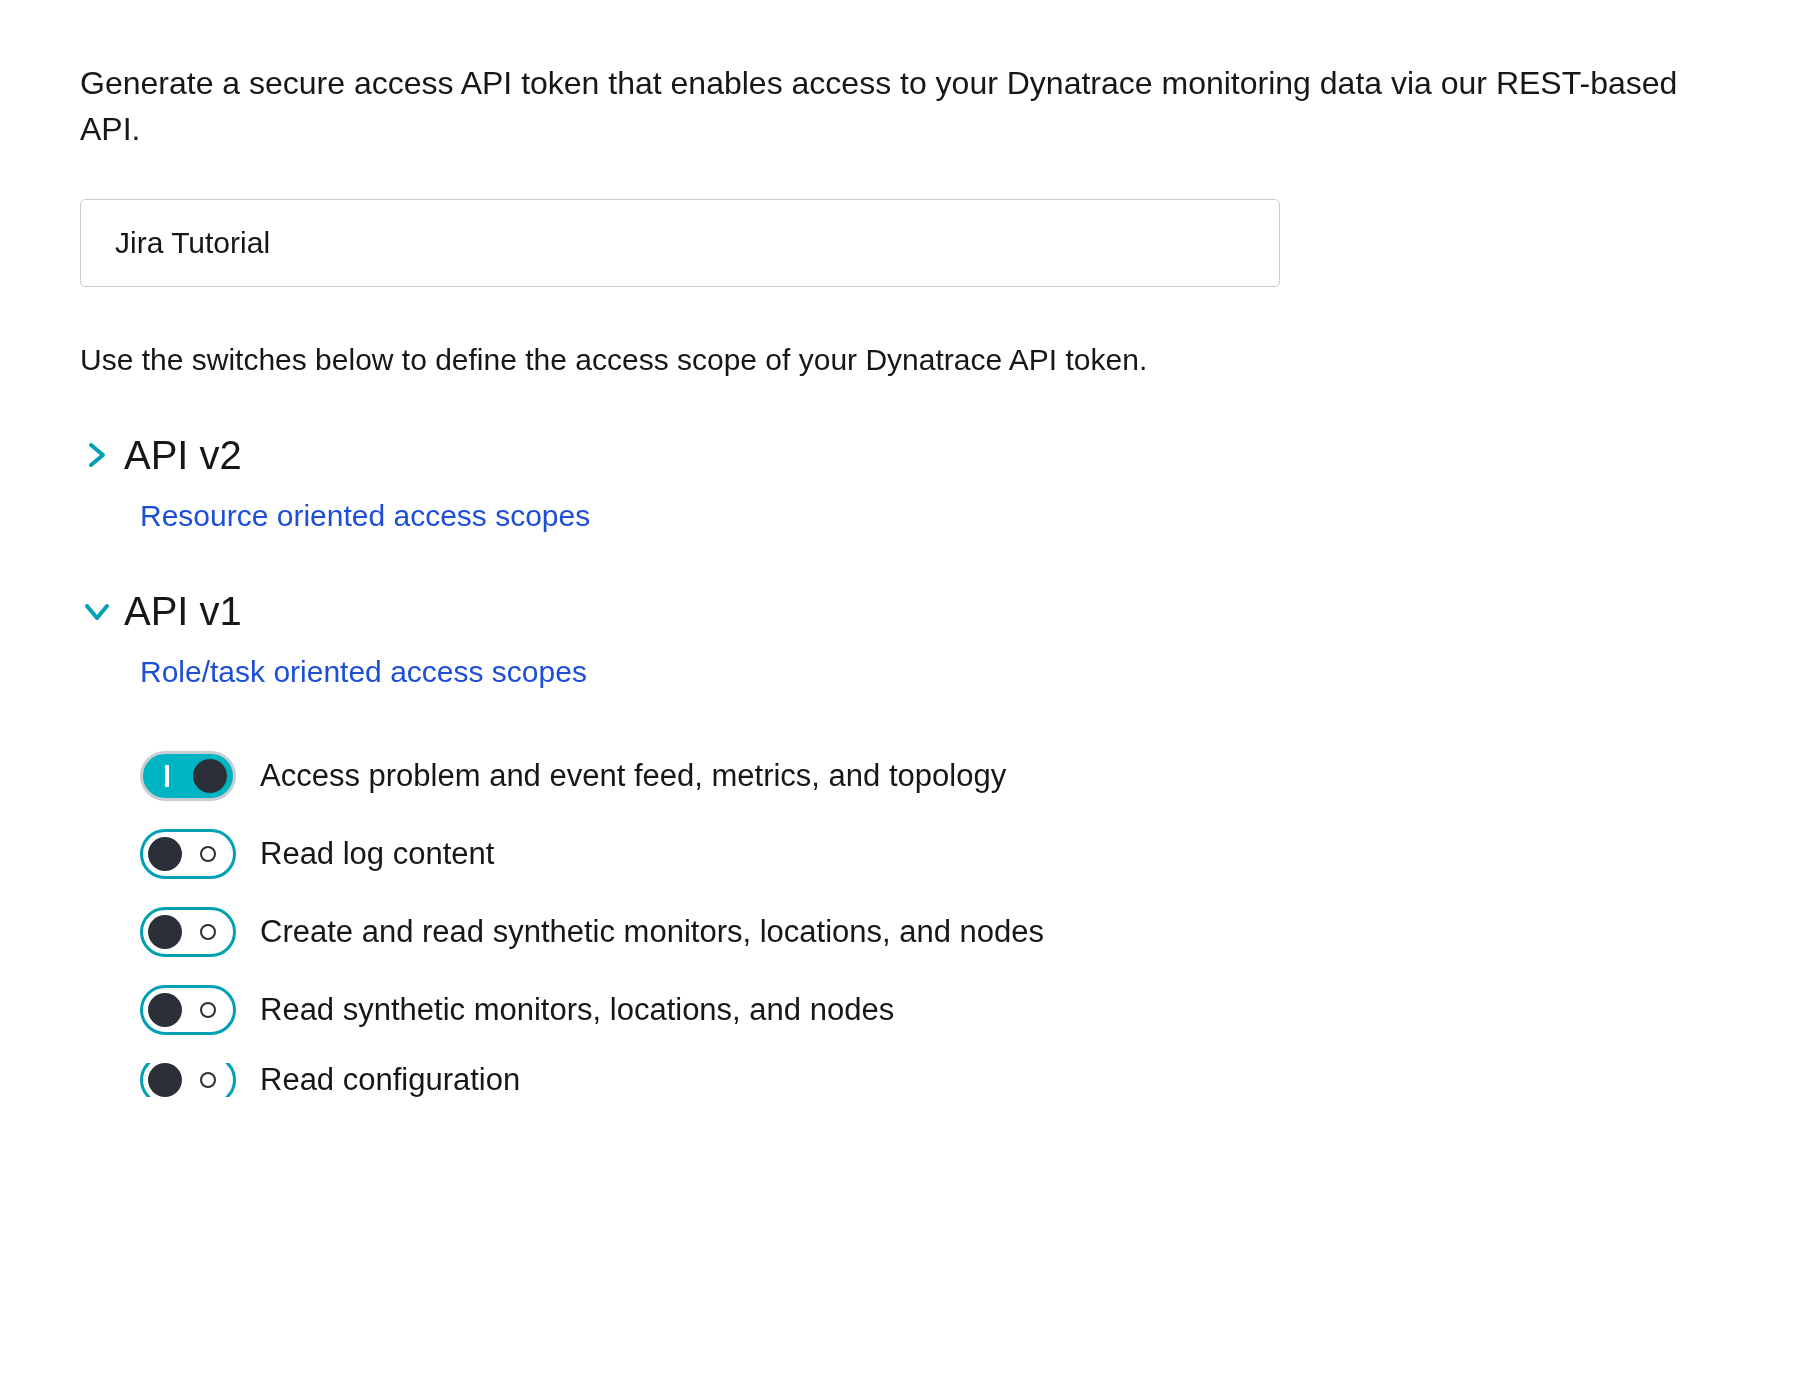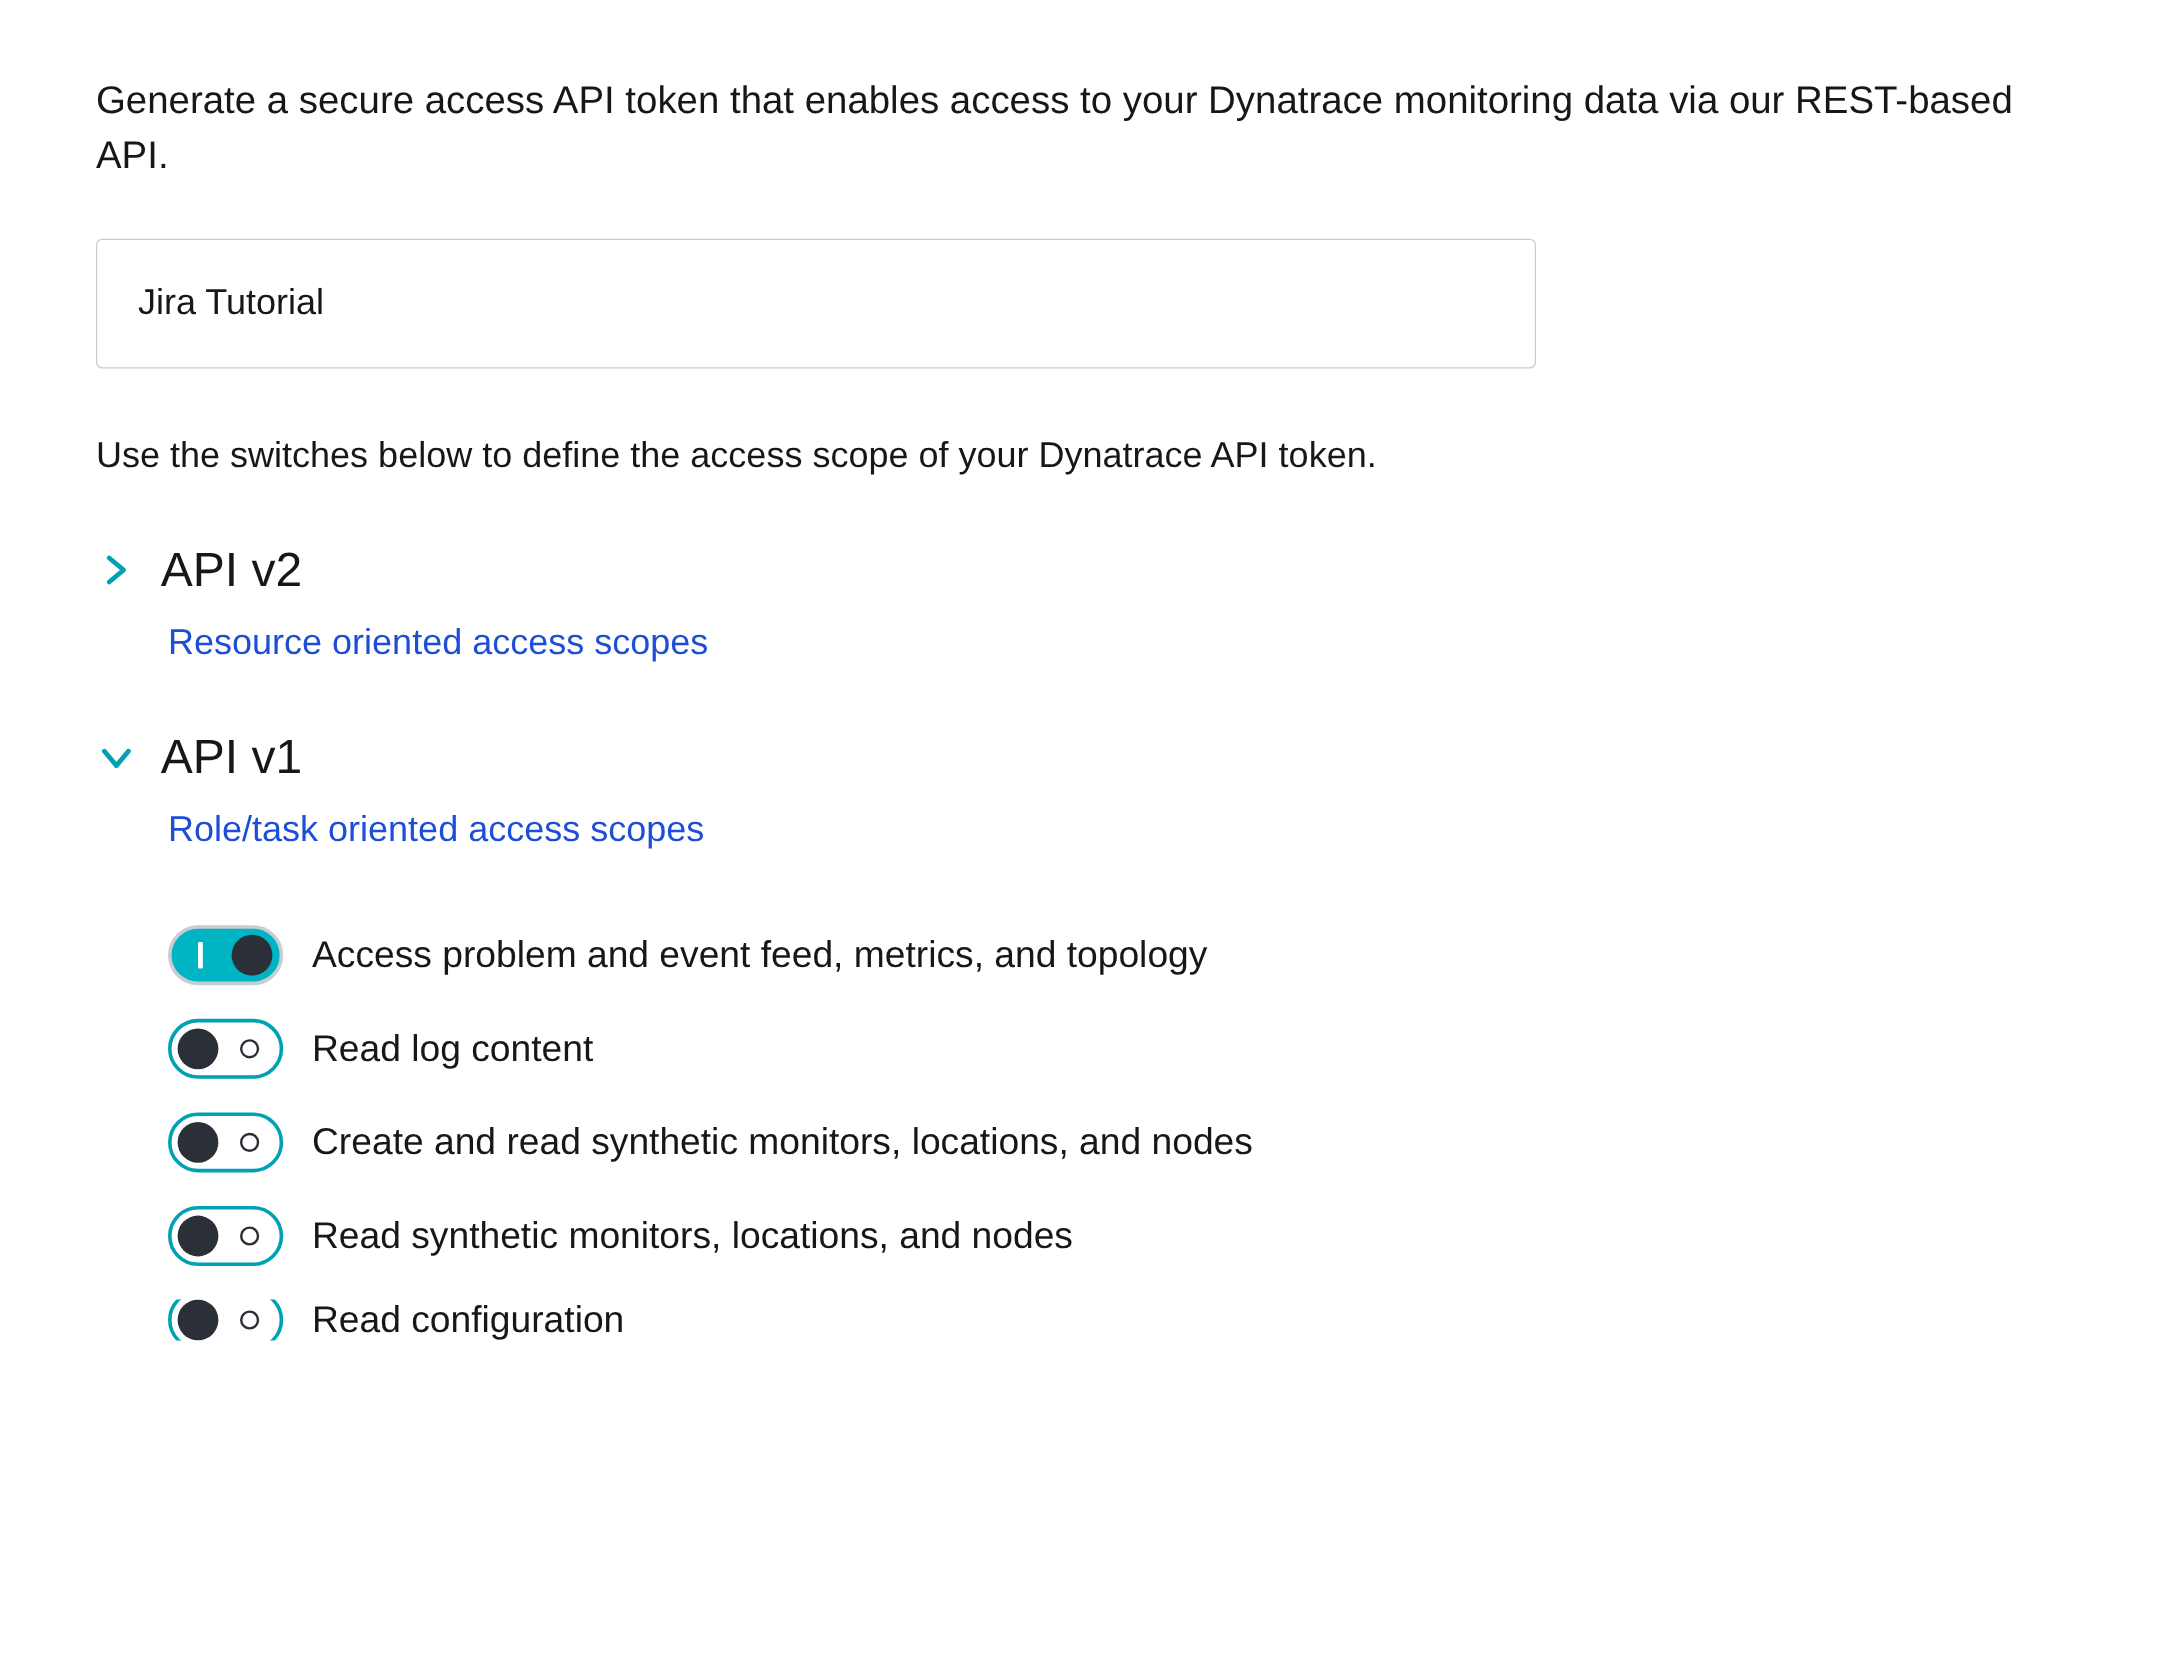--- a/index.html
+++ b/index.html
@@ -32,21 +32,21 @@
   .intro {
     font-size: 32px;
     line-height: 1.45;
     color: #16171a;
     max-width: 1640px;
     margin: 0 0 46px 0;
     font-weight: 400;
   }
   .token-name-field {
     width: 1200px;
-    height: 108px;
+    height: 88px;
     box-sizing: border-box;
     border: 1.5px solid #c8cdd4;
     border-radius: 5px;
     background: #ffffff;
     font-family: "Liberation Sans", sans-serif;
     font-size: 30px;
     color: #16171a;
     padding: 0 34px;
     outline: none;
     display: block;
@@ -56,21 +56,21 @@
     font-size: 30px;
     color: #16171a;
     margin: 56px 0 0 0;
   }
   .group {
     margin-top: 58px;
   }
   .group-header {
     display: flex;
     align-items: center;
-    gap: 20px;
+    gap: 10px;
     cursor: pointer;
     user-select: none;
   }
   .chevron {
     width: 34px;
     height: 34px;
     flex: 0 0 34px;
     display: inline-flex;
     align-items: center;
     justify-content: center;

